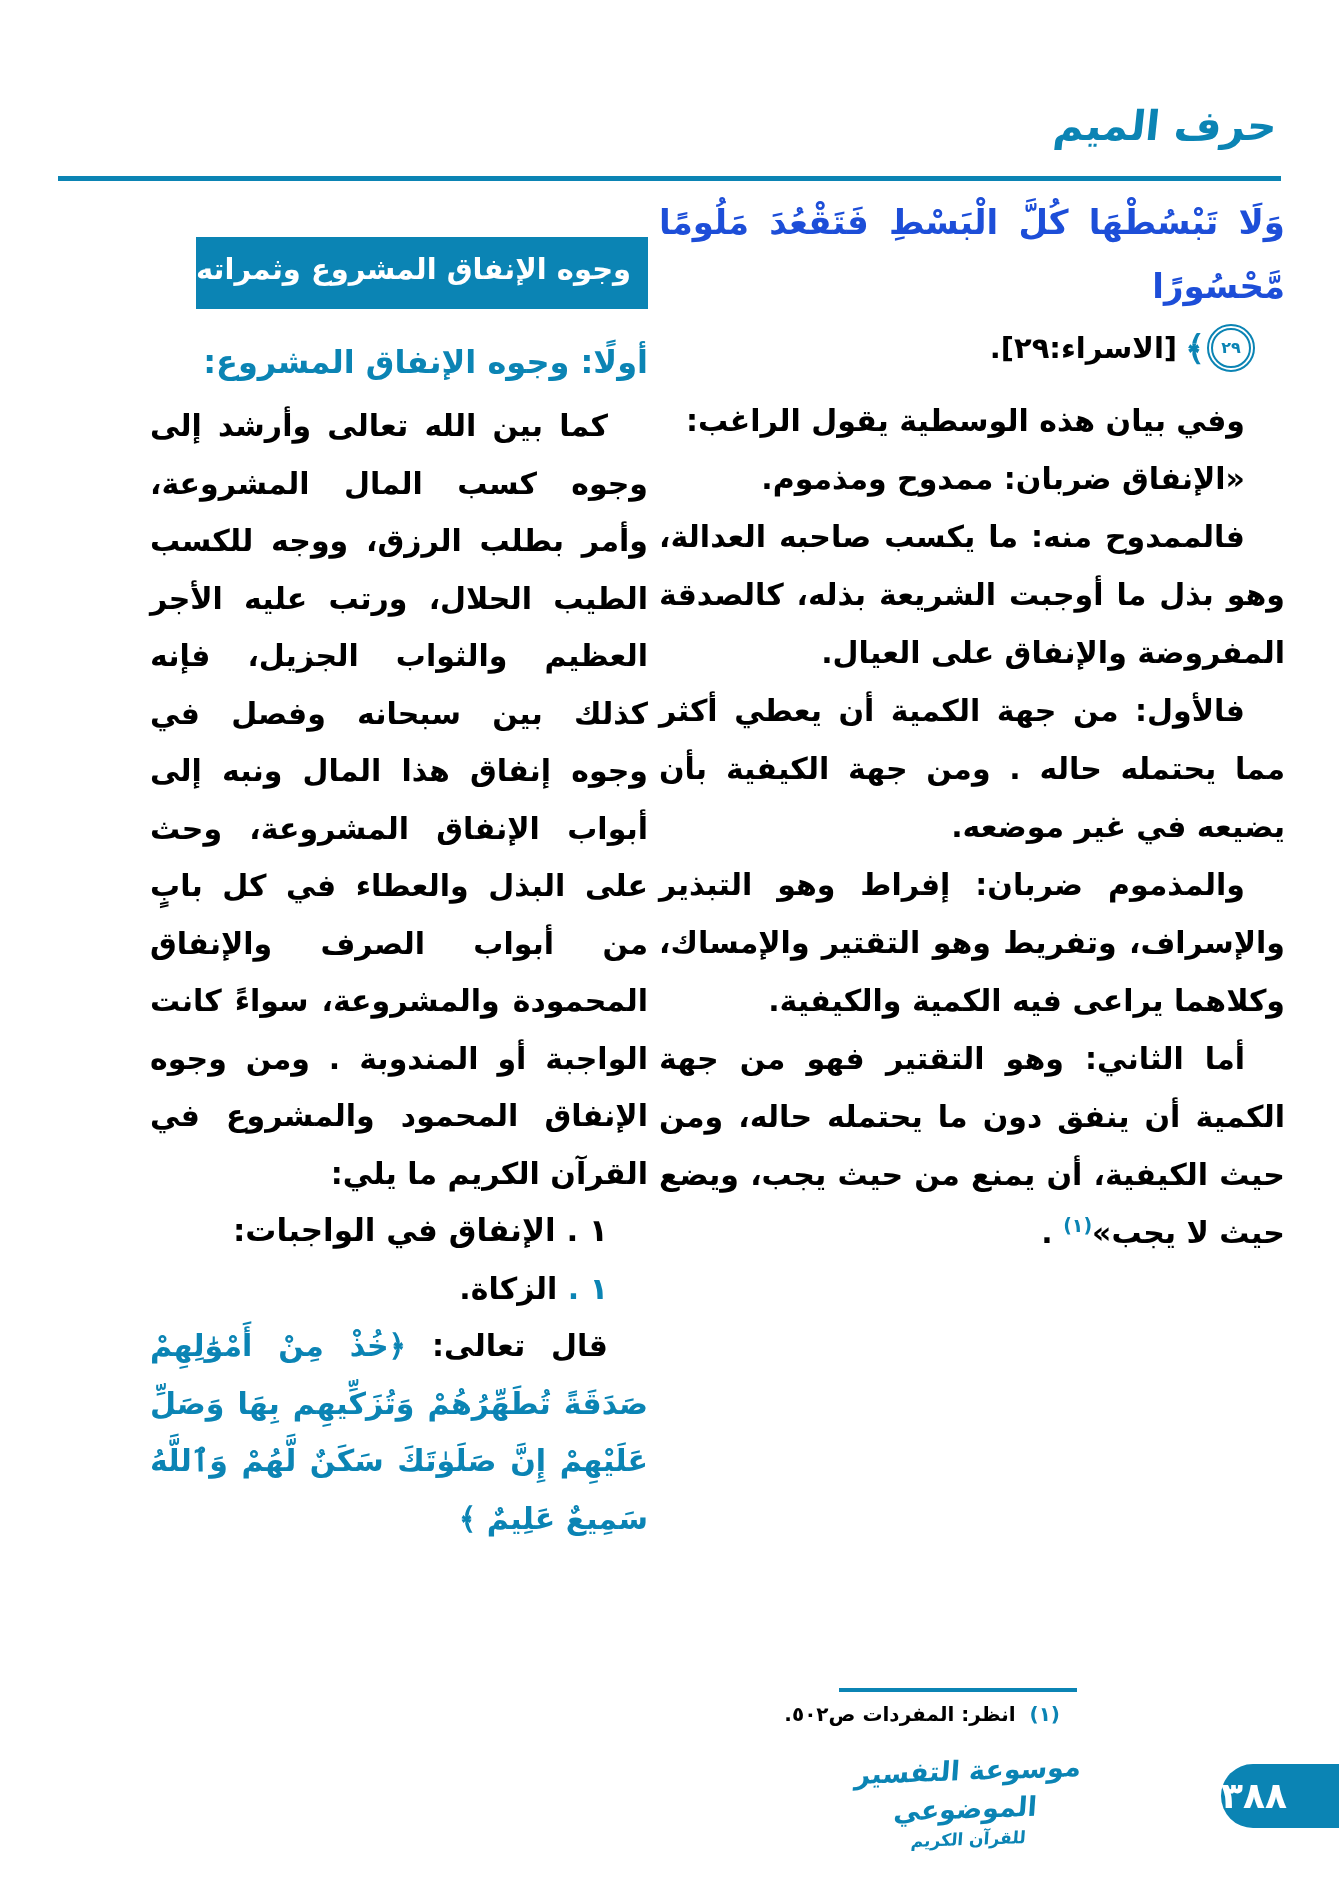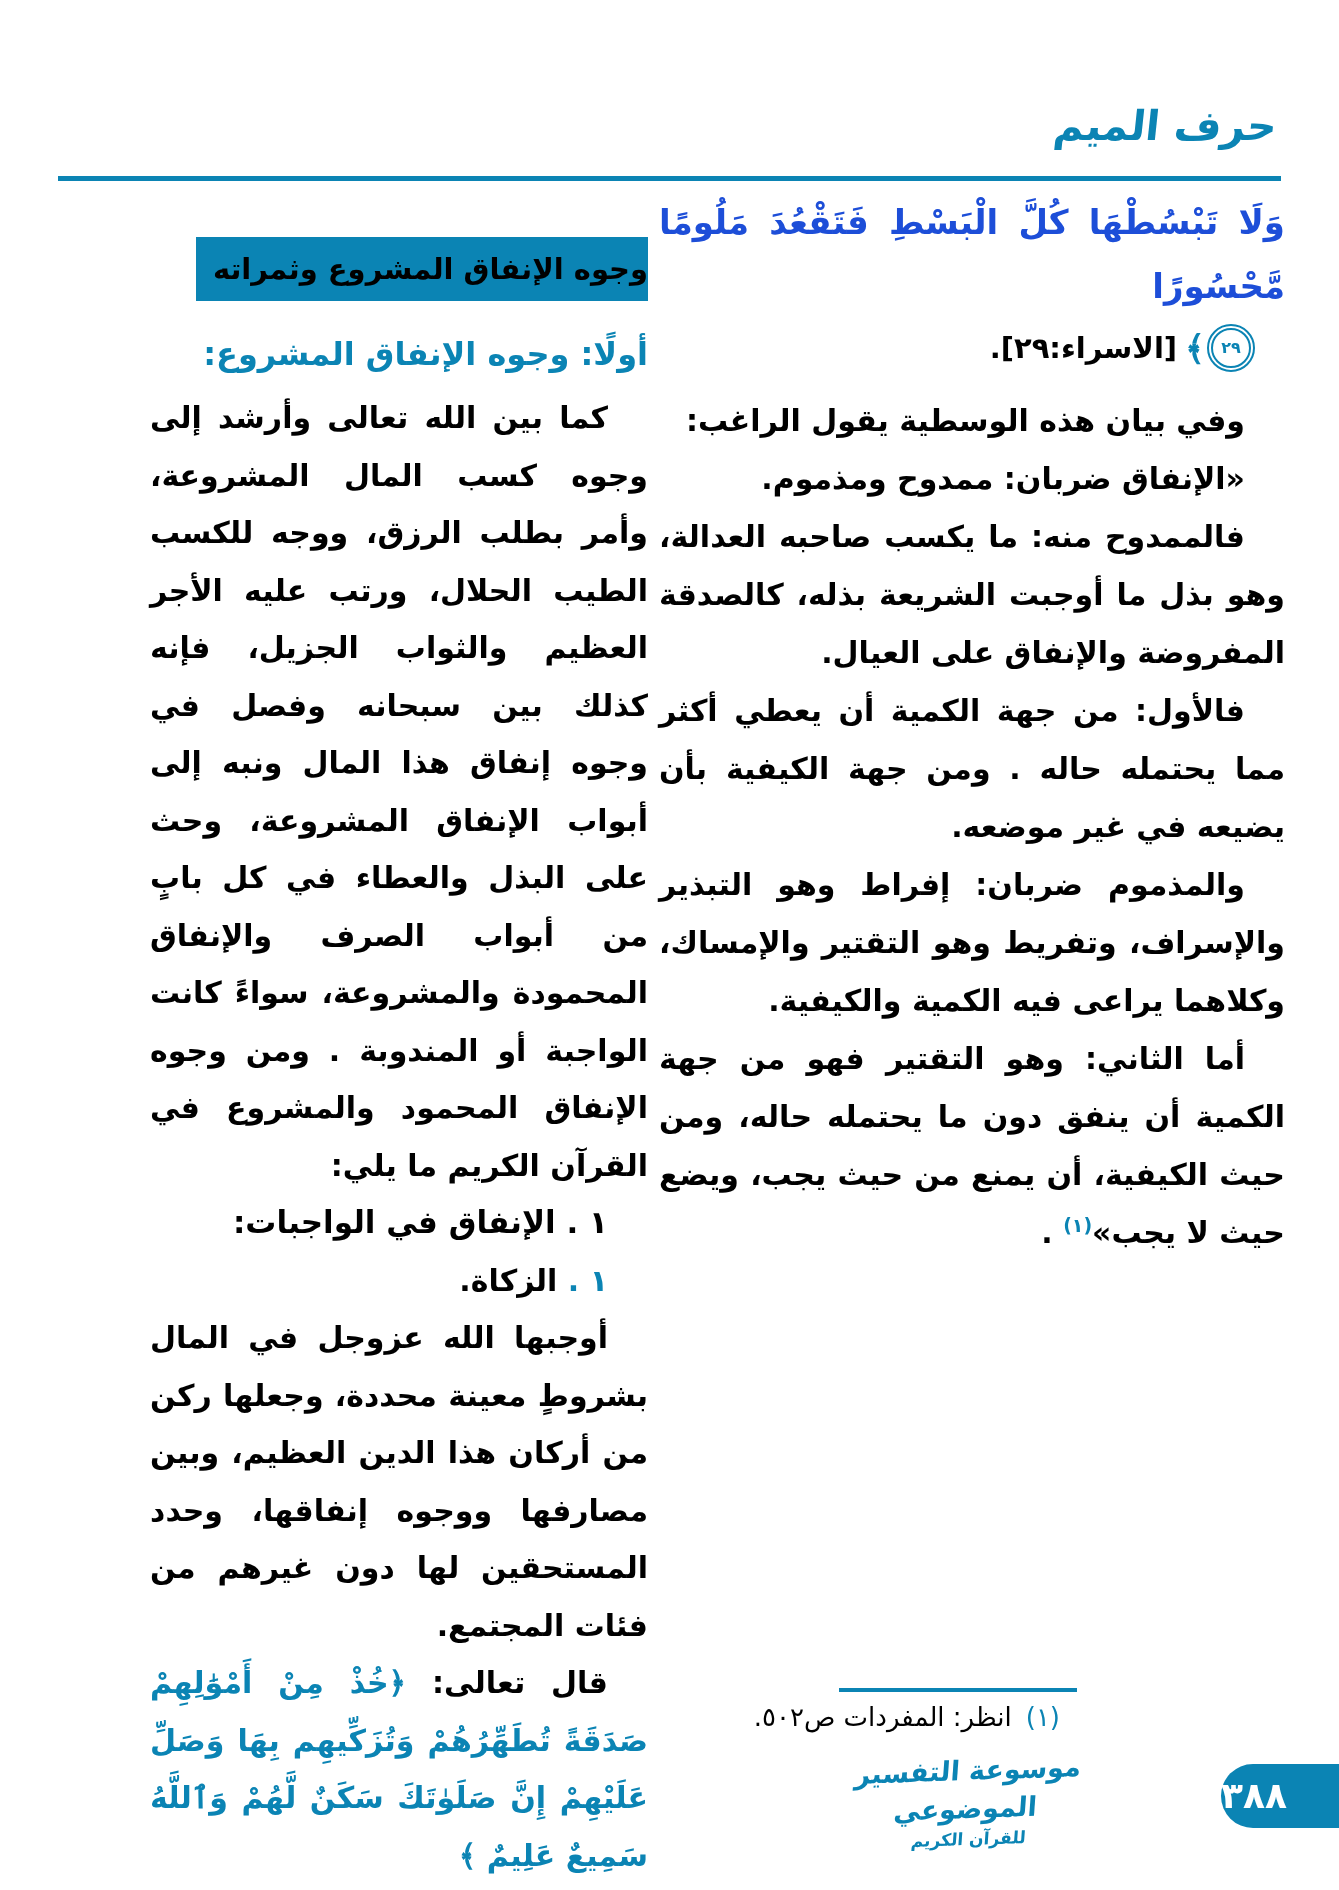--- a/index.html
+++ b/index.html
@@ -38,40 +38,40 @@
   .rc-para {
     font-size:30px; font-weight:bold; line-height:58px; margin:0;
     text-align:justify; text-indent:40px;
   }
   .rc-para.first { margin-top:16px; }
   .fn-ref { color:#0b84b4; font-size:19px; font-weight:bold; vertical-align:super; line-height:0; }
 
   
   .left-col { position:absolute; top:237px; right:691px; width:498px; }
   .topic-box {
-    width:452px; height:64px; background:#0b84b4; color:#000000;
-    font-size:29px; font-weight:bold; text-align:right; line-height:64px;
+    width:452px; height:72px; background:#0b84b4; color:#ffffff;
+    font-size:29px; font-weight:bold; text-align:left; line-height:64px;
   }
   .lc-heading {
     color:#0b84b4; font-size:32px; font-weight:bold; line-height:58px;
     margin-top:24px; text-align:right;
   }
   .lc-para, .lc-sub {
     font-size:30px; font-weight:bold; line-height:57.5px; margin:0;
     text-align:justify; text-indent:40px;
   }
   .lc-para.intro { margin-top:6px; }
   .lc-sub { font-size:31px; text-align:right; }
   .teal-num { color:#0b84b4; }
   .quran { color:#0b84b4; }
 
   
   .footnote-rule { position:absolute; top:1688px; right:262px; width:238px; height:4px; background:#0b84b4; }
   .footnote {
-    position:absolute; top:1702px; right:279px; font-size:26px; font-weight:normal;
+    position:absolute; top:1702px; right:279px; font-size:20px; font-weight:bold;
     white-space:nowrap; text-align:center;
   }
   .footnote .marker { color:#0b84b4; margin-left:14px; }
 
   
   .logo {
     position:absolute; top:1752px; right:232px; width:280px; text-align:center;
     color:#0b84b4; font-weight:bold; transform:rotate(-2deg);
   }
   .logo-l1 { font-size:27px; line-height:38px; transform:skewX(-6deg); }
@@ -102,21 +102,20 @@
     <p class="rc-para">والمذموم ضربان: إفراط وهو التبذير والإسراف، وتفريط وهو التقتير والإمساك، وكلاهما يراعى فيه الكمية والكيفية.</p>
     <p class="rc-para"><span>أما الثاني: وهو التقتير فهو من جهة الكمية أن ينفق دون ما يحتمله حاله، ومن حيث الكيفية، أن يمنع من حيث يجب، ويضع حيث لا يجب»</span><sup class="fn-ref">(١)</sup><span> .</span></p>
   </div>
 
   <div class="left-col">
     <div class="topic-box">وجوه الإنفاق المشروع وثمراته</div>
     <div class="lc-heading">أولًا: وجوه الإنفاق المشروع:</div>
     <p class="lc-para intro">كما بين الله تعالى وأرشد إلى وجوه كسب المال المشروعة، وأمر بطلب الرزق، ووجه للكسب الطيب الحلال، ورتب عليه الأجر العظيم والثواب الجزيل، فإنه كذلك بين سبحانه وفصل في وجوه إنفاق هذا المال ونبه إلى أبواب الإنفاق المشروعة، وحث على البذل والعطاء في كل بابٍ من أبواب الصرف والإنفاق المحمودة والمشروعة، سواءً كانت الواجبة أو المندوبة . ومن وجوه الإنفاق المحمود والمشروع في القرآن الكريم ما يلي:</p>
     <p class="lc-sub">١ . الإنفاق في الواجبات:</p>
     <p class="lc-para"><span class="teal-num">١ .</span> <span>الزكاة.</span></p>
-    <p class="lc-para">أوجبها الله عزوجل في المال بشروطٍ معينة محددة، وجعلها ركن من أركان هذا الدين العظيم، وبين مصارفها ووجوه إنفاقها، وحدد المستحقين لها دون غيرهم من فئات المجتمع.</p>
     <p class="lc-para"><span>قال تعالى:</span> <span class="quran">﴿خُذْ مِنْ أَمْوَٰلِهِمْ صَدَقَةً تُطَهِّرُهُمْ وَتُزَكِّيهِم بِهَا وَصَلِّ عَلَيْهِمْ إِنَّ صَلَوٰتَكَ سَكَنٌ لَّهُمْ وَٱللَّهُ سَمِيعٌ عَلِيمٌ ﴾</span> </p>
 
   </div>
 
   <div class="footnote-rule"></div>
   <div class="footnote">
     <span class="marker">(١)</span><span>انظر: المفردات ص٥٠٢.</span>
   </div>
 
   <div class="logo">

